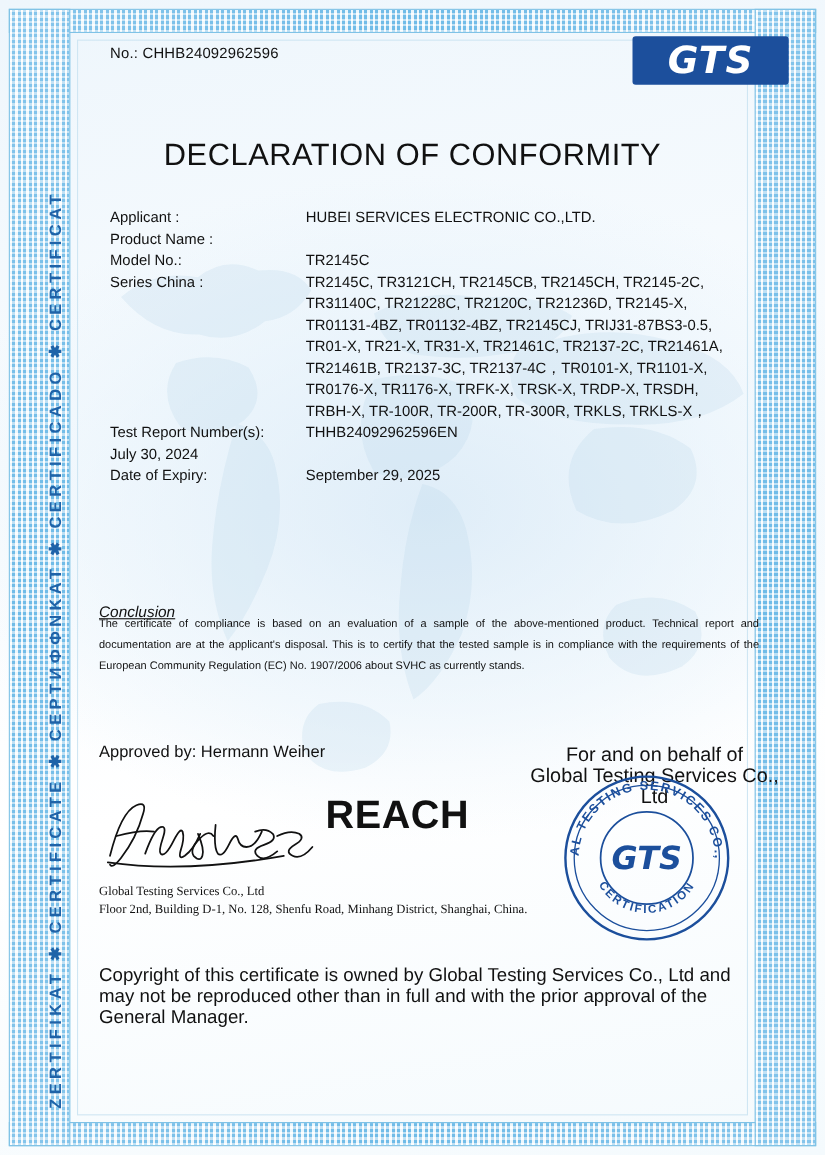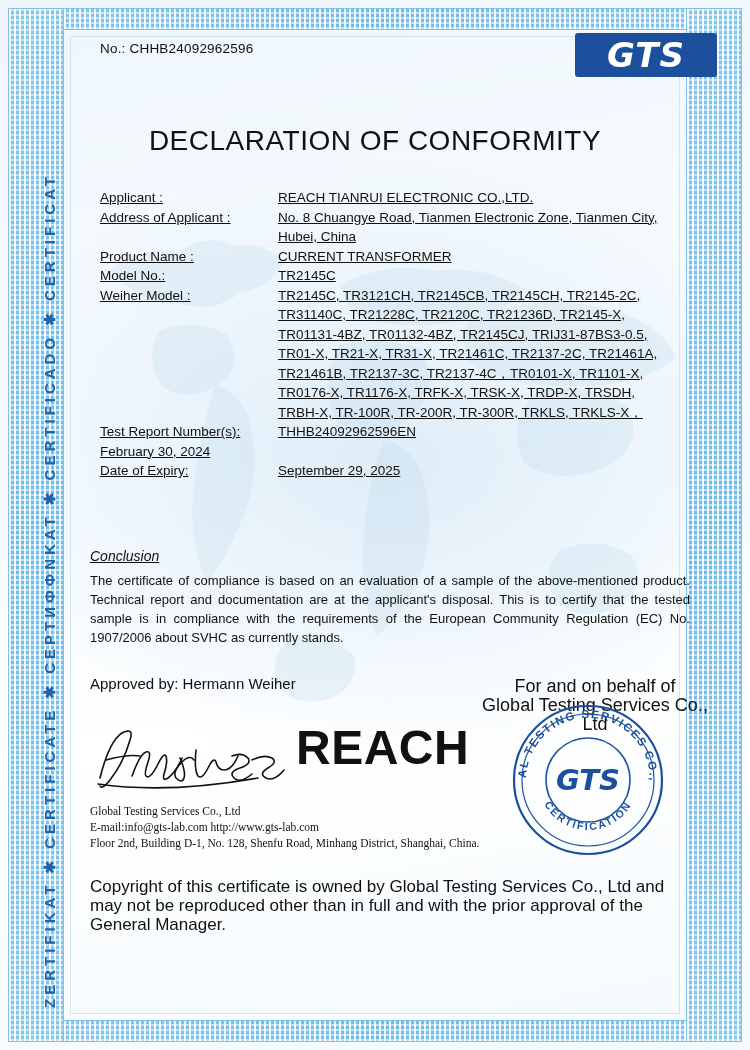--- a/index.html
+++ b/index.html
@@ -112,39 +112,39 @@
 
   
   .fields {
     position: absolute;
     left: 100px; top: 188px;
     width: 590px;
     font-size: 13.5px;
     color: #111;
     line-height: 19.5px;
   }
-  .frow { display: flex; text-decoration: underline; }
+  .frow { display: flex; }
   .flabel { width: 178px; flex: 0 0 178px; }
   .fvalue { flex: 1; }
   .fvalue .line { display: block; }
 
   
   .conclusion-head {
     position: absolute;
     left: 90px; top: 548px;
     font-size: 14px;
     color: #111;
     text-decoration: underline;
     font-style: italic;
   }
   .conclusion-body {
     position: absolute;
-    left: 90px; top: 571px;
+    left: 90px; top: 558px;
     width: 600px;
-    font-size: 13px;
+    font-size: 10px;
     color: #111;
     line-height: 19px;
     text-align: justify;
   }
 
   .approved {
     position: absolute;
     left: 90px; top: 675px;
     font-size: 15px;
     color: #111;
@@ -162,21 +162,21 @@
 
   .signature {
     position: absolute;
     left: 92px; top: 720px;
     width: 200px; height: 75px;
   }
 
   .reach {
     position: absolute;
     left: 296px; top: 720px;
-    font-size: 48px;
+    font-size: 36px;
     font-weight: bold;
     color: #111;
     letter-spacing: 0.5px;
   }
 
   .seal {
     position: absolute;
     left: 508px; top: 700px;
     width: 160px; height: 160px;
   }
@@ -229,63 +229,53 @@
 
   <div class="cert-no">No.: CHHB24092962596</div>
   <div class="logo">GTS</div>
 
   <div class="doc-title">DECLARATION OF CONFORMITY</div>
 
   <div class="fields" id="fields">
       <div class="frow">
         <div class="flabel">Applicant :</div>
         <div class="fvalue">
-          <span class="line">REACH TIANRUI ELECTRONIC CO.,LTD.</span>
-        </div>
-      </div>
-      <div class="frow">
-        <div class="flabel">Address of Applicant :</div>
-        <div class="fvalue">
-          <span class="line">No. 8 Chuangye Road, Tianmen Electronic Zone, Tianmen City,</span>
-          <span class="line">Hubei, China</span>
+          <span class="line">HUBEI SERVICES ELECTRONIC CO.,LTD.</span>
         </div>
       </div>
       <div class="frow">
         <div class="flabel">Product Name :</div>
-        <div class="fvalue">
-          <span class="line">CURRENT TRANSFORMER</span>
-        </div>
       </div>
       <div class="frow">
         <div class="flabel">Model No.:</div>
         <div class="fvalue">
           <span class="line">TR2145C</span>
         </div>
       </div>
       <div class="frow">
-        <div class="flabel">Weiher Model :</div>
+        <div class="flabel">Series China :</div>
         <div class="fvalue">
           <span class="line">TR2145C, TR3121CH, TR2145CB, TR2145CH, TR2145-2C,</span>
           <span class="line">TR31140C, TR21228C, TR2120C, TR21236D, TR2145-X,</span>
           <span class="line">TR01131-4BZ, TR01132-4BZ, TR2145CJ, TRIJ31-87BS3-0.5,</span>
           <span class="line">TR01-X, TR21-X, TR31-X, TR21461C, TR2137-2C, TR21461A,</span>
           <span class="line">TR21461B, TR2137-3C, TR2137-4C，TR0101-X, TR1101-X,</span>
           <span class="line">TR0176-X, TR1176-X, TRFK-X, TRSK-X, TRDP-X, TRSDH,</span>
           <span class="line">TRBH-X, TR-100R, TR-200R, TR-300R, TRKLS, TRKLS-X，</span>
         </div>
       </div>
       <div class="frow">
         <div class="flabel">Test Report Number(s):</div>
         <div class="fvalue">
           <span class="line">THHB24092962596EN</span>
         </div>
       </div>
       <div class="frow">
         <div class="fvalue">
-          <span class="line">February 30, 2024</span>
+          <span class="line">July 30, 2024</span>
         </div>
       </div>
       <div class="frow">
         <div class="flabel">Date of Expiry:</div>
         <div class="fvalue">
           <span class="line">September 29, 2025</span>
         </div>
       </div>
     </div>
 
@@ -326,19 +316,18 @@
       <textPath href="#sealTop" startOffset="50%" text-anchor="middle">GLOBAL TESTING SERVICES CO., LTD.</textPath>
     </text>
     <text font-family="Liberation Sans, sans-serif" font-size="10.5" font-weight="bold" fill="#1c4f9c" letter-spacing="2">
       <textPath href="#sealBottom" startOffset="50%" text-anchor="middle">CERTIFICATION</textPath>
     </text>
     <text x="80" y="90" text-anchor="middle" font-family="DejaVu Sans, sans-serif" font-size="29" font-weight="bold" font-style="italic" fill="#1c4f9c">GTS</text>
   </svg>
 
   <div class="company-lines">
     <div>Global Testing Services Co., Ltd</div>
-    <div>E-mail:info@gts-lab.com  http://www.gts-lab.com</div>
     <div>Floor 2nd, Building D-1, No. 128, Shenfu Road, Minhang District, Shanghai, China.</div>
   </div>
 
   <div class="copyright">Copyright of this certificate is owned by Global Testing Services Co., Ltd and may not be reproduced other than in full and with the prior approval of the General Manager.</div>
 
 </div>
 
 </body></html>

